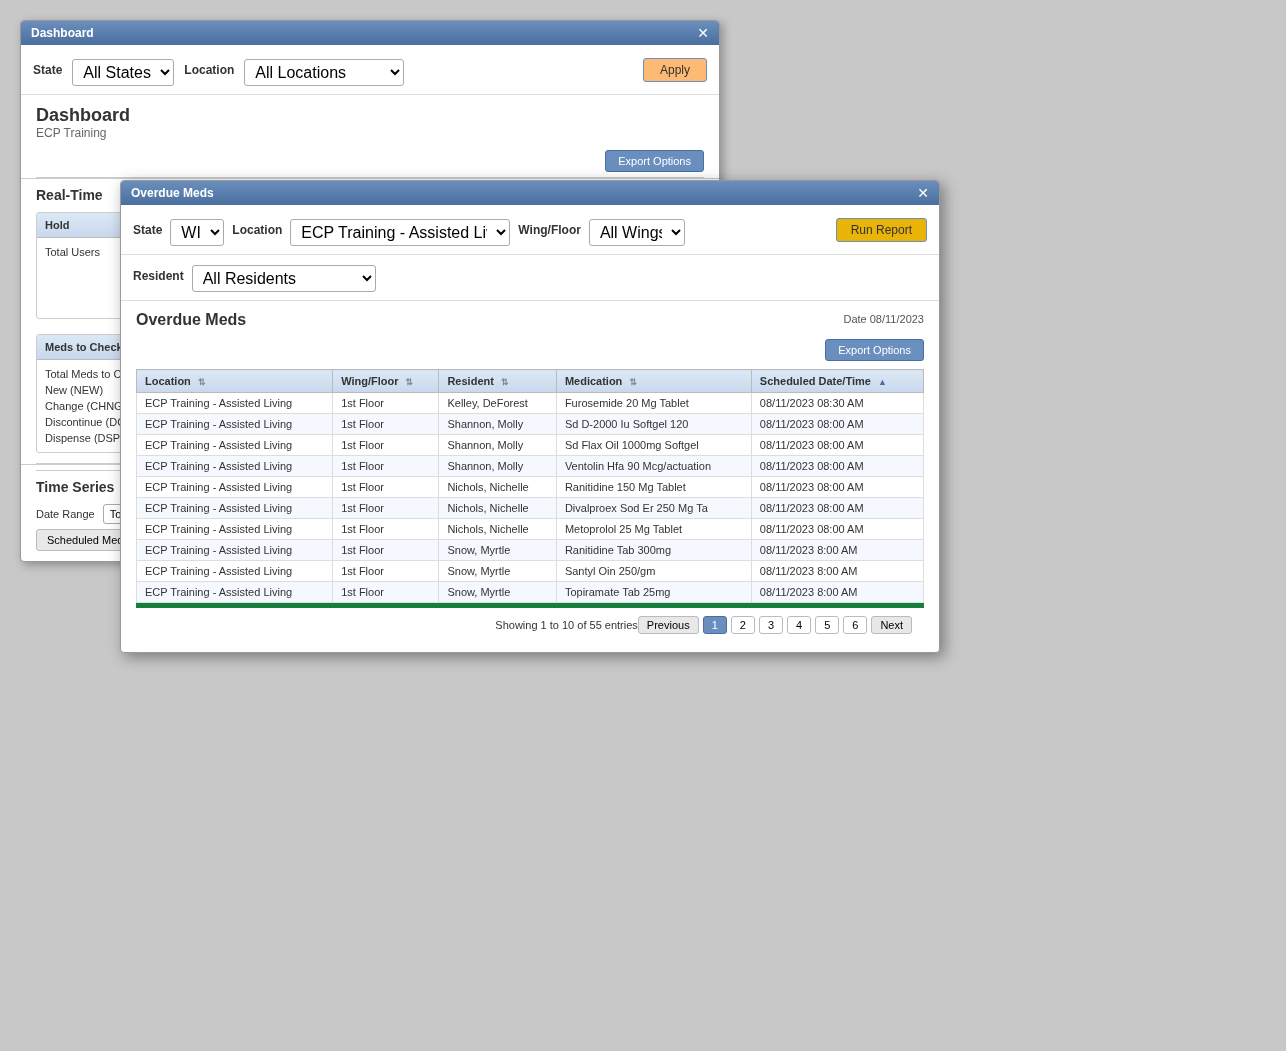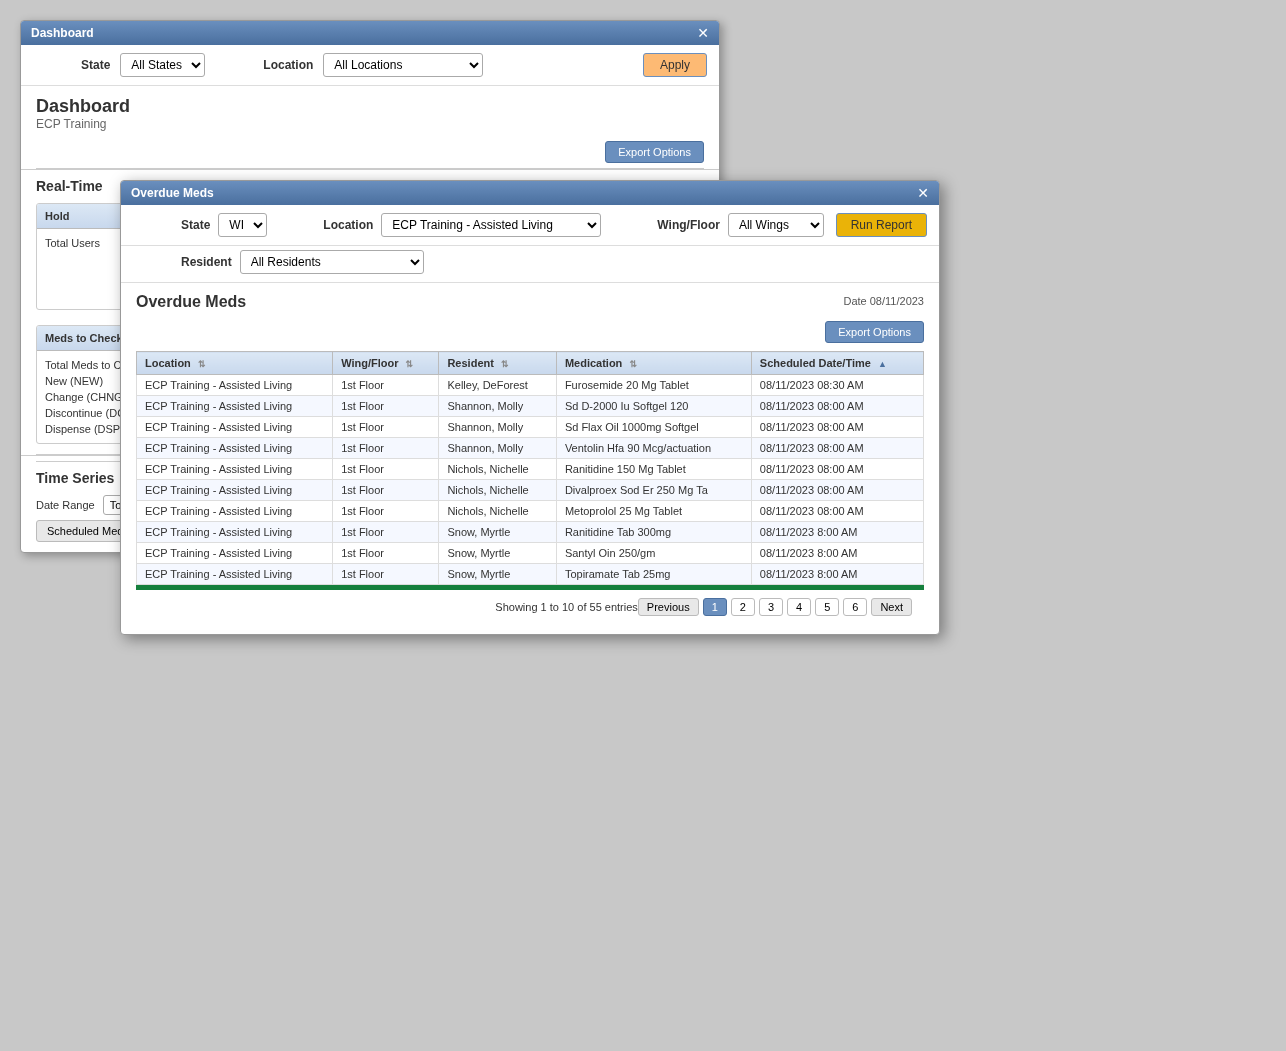--- a/index.html
+++ b/index.html
@@ -52,29 +52,29 @@
       display: flex;
       align-items: center;
       gap: 10px;
       padding: 8px 12px;
       border-bottom: 1px solid #ddd;
     }
 
     .filter-label {
       font-weight: bold;
       font-size: 12px;
-      margin-left: 48px;
     }
 
     .filter-select {
       padding: 3px 6px;
       border: 1px solid #aaa;
       border-radius: 3px;
-      font-size: 12px;
+      font-size: 16px;
       background: #fff;
+      margin-top: 6px;
     }
 
     .apply-btn {
       margin-left: auto;
       padding: 4px 16px;
       background: #fdba74;
       border: 1px solid #6a8fbe;
       border-radius: 3px;
       color: #333;
       font-size: 12px;

